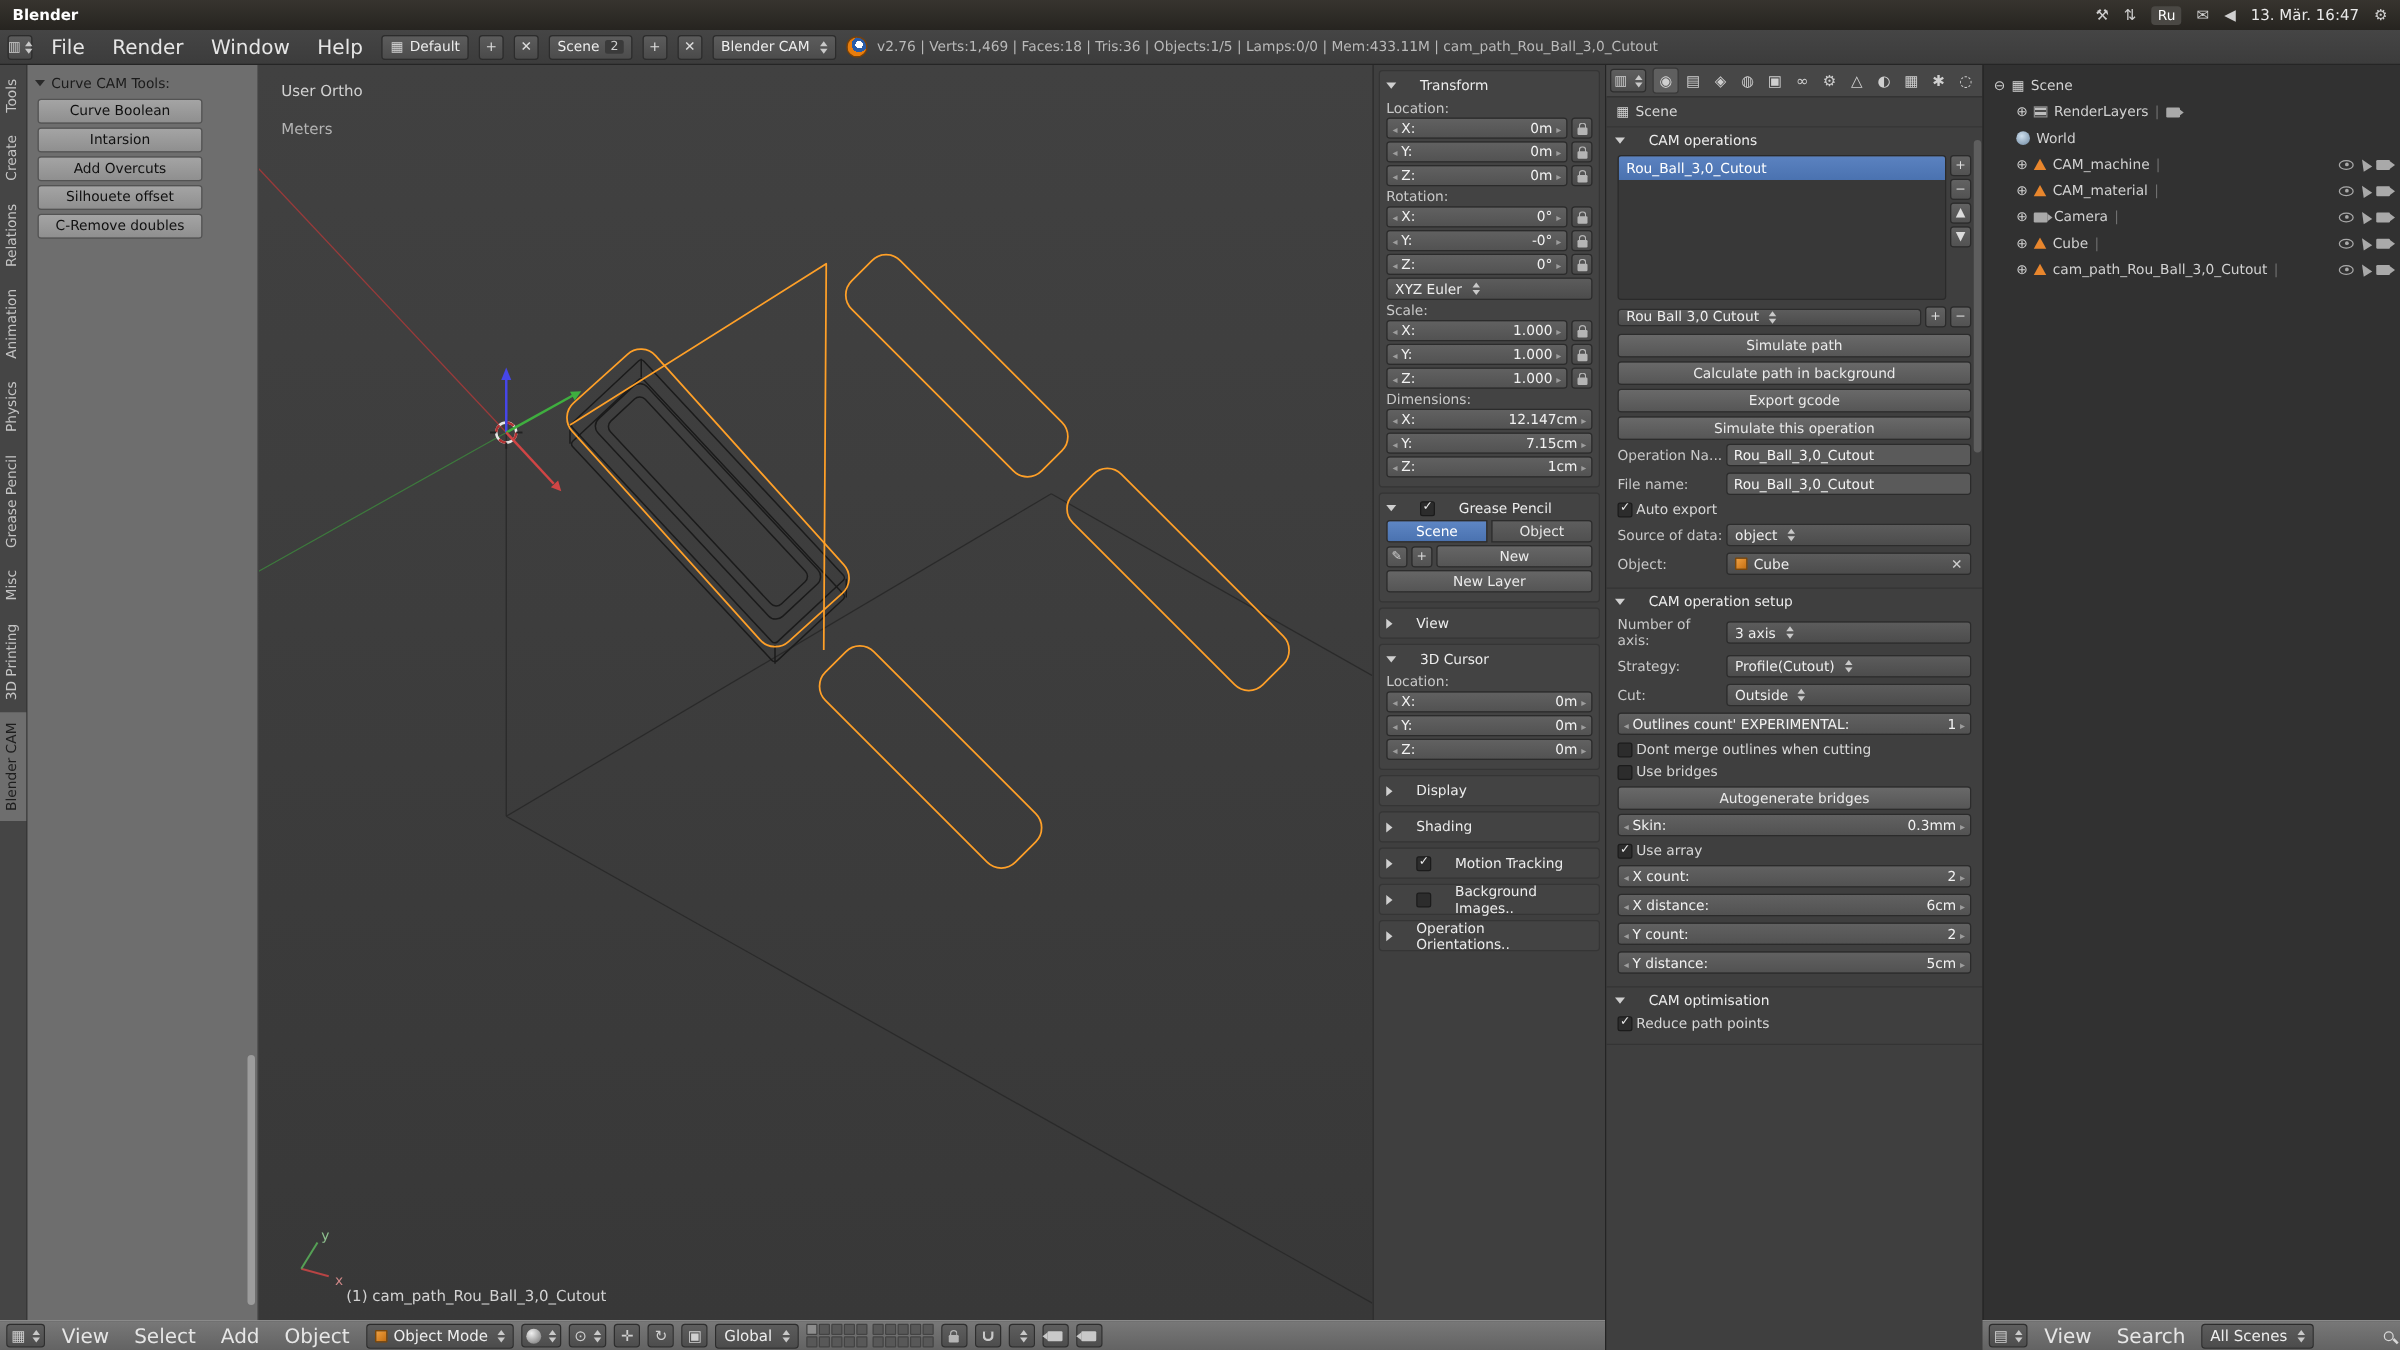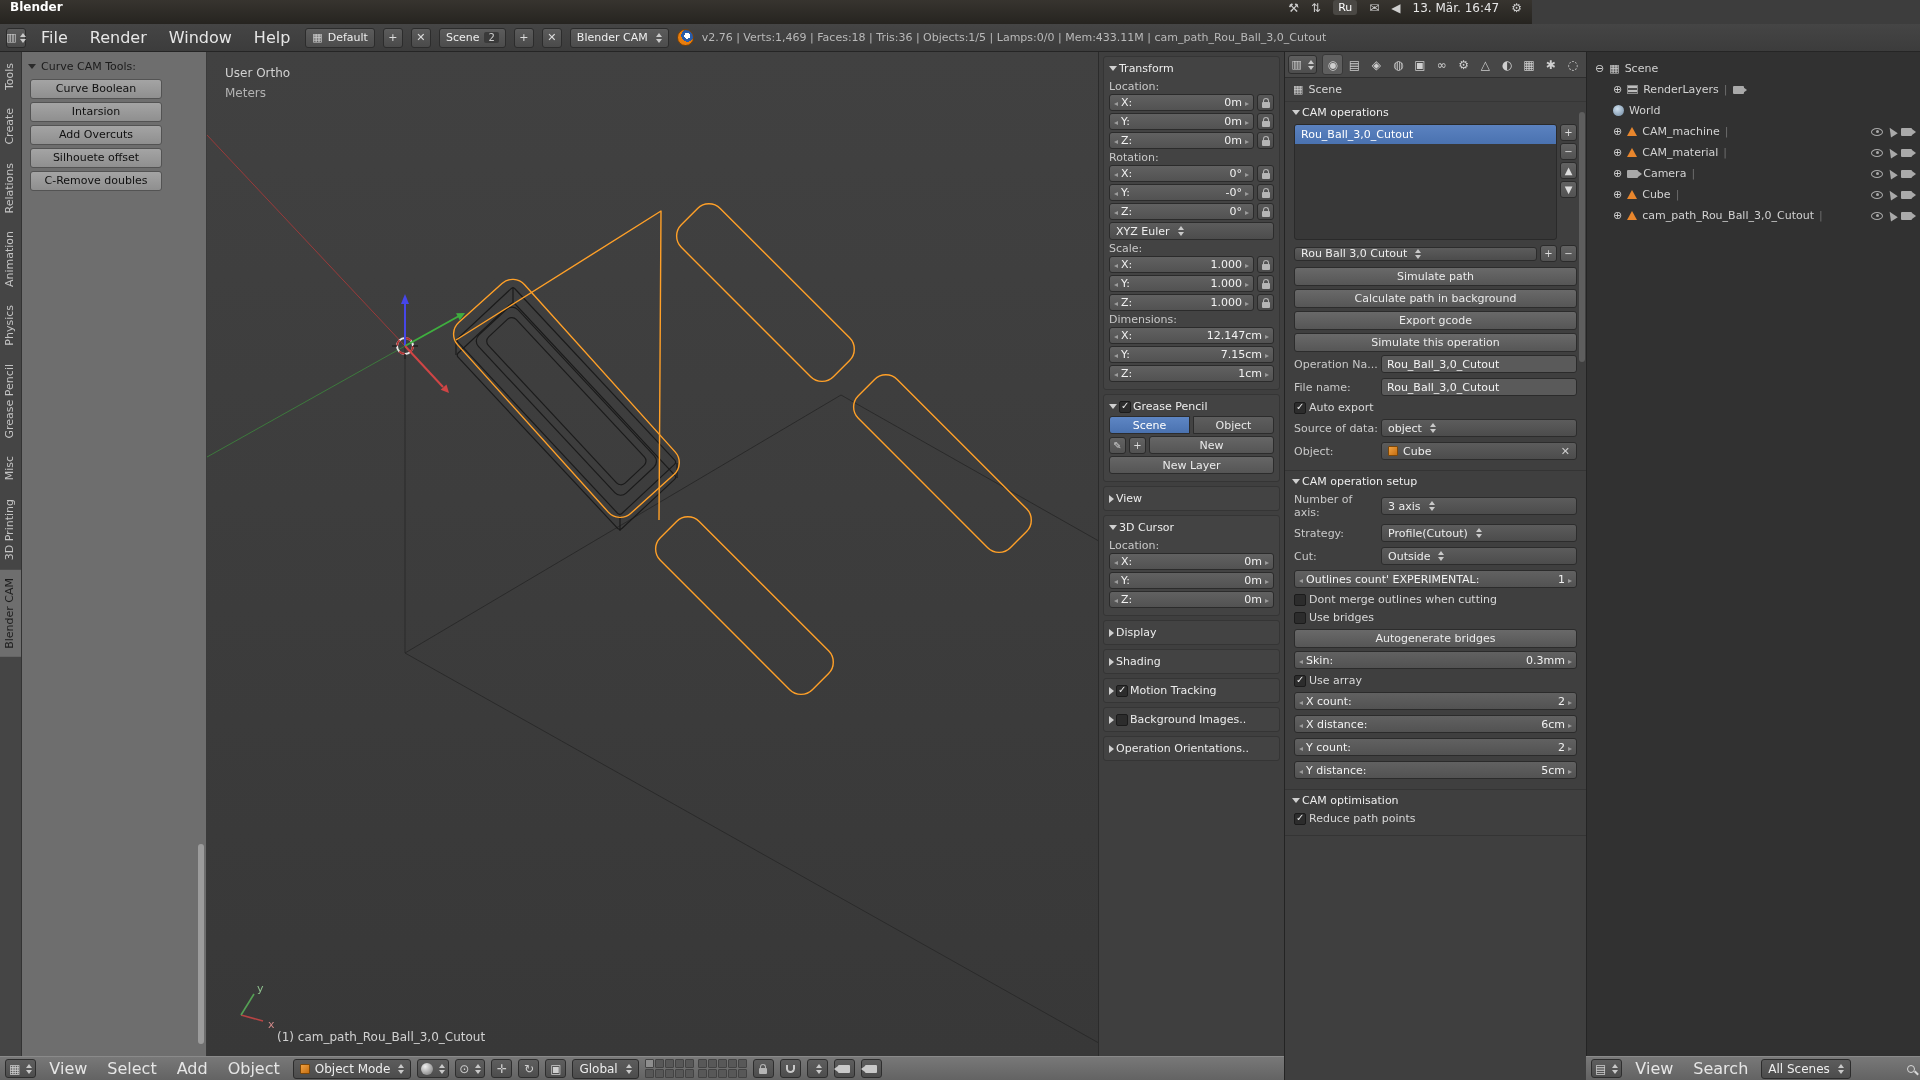--- a/index.html
+++ b/index.html
@@ -1,19 +1,19 @@
 <!DOCTYPE html>
 <html><head>
 <meta charset="utf-8">
 <style>
 *{margin:0;padding:0;box-sizing:border-box}
 html,body{width:1920px;height:1080px;overflow:hidden}
 body{position:relative;background:#3d3d3d;font-family:"DejaVu Sans",sans-serif;font-size:11px;color:#d8d8d8}
 
-#ubuntu-bar{position:absolute;left:0;top:0;width:1532px;height:24px;background:linear-gradient(#37342f,#262420);display:flex;align-items:flex-start;padding:0 10px;gap:10px;z-index:5}
+#ubuntu-bar{position:absolute;left:0;top:0;width:1920px;height:24px;background:linear-gradient(#37342f,#262420);display:flex;align-items:center;padding:0 10px;gap:10px;z-index:5}
 #ubuntu-bar .title{font-weight:bold;color:#fff;font-size:12px}
 #ubuntu-bar .spacer{flex:1}
 #ubuntu-bar .tray{display:flex;align-items:center;gap:12px;color:#e8e8e8;font-size:12px}
 .kbd-badge{background:#4a4844;border-radius:3px;padding:1px 5px;font-size:11px;color:#fff}
 
 #info-header{position:absolute;left:0;top:24px;width:1920px;height:28px;background:linear-gradient(#454545,#3c3c3c);border-bottom:1px solid #252525;display:flex;align-items:center;gap:8px;padding:0 6px}
 .menu{padding:2px 7px;border-radius:3px;color:#e6e6e6;font-size:16px}
 .dd{display:inline-flex;align-items:center;gap:5px;background:linear-gradient(#5c5c5c,#4c4c4c);border:1px solid #2c2c2c;border-radius:3px;height:20px;padding:0 6px;color:#eee;white-space:nowrap}
 .chev{display:flex;flex-direction:column;gap:2px;margin-left:3px}
 .chev::before{content:"";border-left:3px solid transparent;border-right:3px solid transparent;border-bottom:4px solid #c9c9c9}
@@ -33,21 +33,21 @@
 .tri.closed{border:none;border-top:4px solid transparent;border-bottom:4px solid transparent;border-left:5px solid #cfcfcf}
 .shelf-btn{display:block;width:132px;height:20px;margin:3px 2px;background:linear-gradient(#a4a4a4,#8f8f8f);border:1px solid #535353;border-radius:3px;color:#101010;font-size:11px;text-align:center;line-height:18px}
 .shelf-scroll{position:absolute;right:2px;top:792px;width:6px;height:200px;background:#9c9c9c;border-radius:3px}
 #viewport{position:absolute;left:207px;top:52px;width:891px;height:1004px;background:linear-gradient(#414141,#383838);overflow:hidden}
 .vp-label{position:absolute;color:#d2d2d2;font-size:12px}
 .vp-sub{color:#b3b3b3}
 
 #n-panel{position:absolute;left:1098px;top:52px;width:186px;height:1004px;background:#3f3f3f;border-left:1px solid #2b2b2b;padding:4px 4px;overflow:hidden}
 .npanel{background:#434343;border:1px solid #353535;border-radius:3px;margin-bottom:4px;padding:2px 5px 5px}
 .npanel.collapsed{padding-bottom:2px}
-.ph{display:flex;align-items:center;gap:2px;height:19px;color:#ededed;font-size:11px}
+.ph{display:flex;align-items:center;gap:19px;height:19px;color:#ededed;font-size:11px}
 .dots{margin-left:auto;color:#5a5a5a;letter-spacing:1px;font-size:9px}
 .dots::before{content":::: "}
 .lbl{color:#c9c9c9;font-size:11px;margin:2px 0 1px}
 .row{display:flex;align-items:center;gap:3px;margin-bottom:2px}
 .nf{flex:1;display:flex;align-items:center;gap:3px;background:linear-gradient(#616161,#525252);border:1px solid #2b2b2b;border-radius:3px;height:17px;padding:0 4px;color:#f2f2f2;overflow:hidden;white-space:nowrap}
 .nf .val{margin-left:auto}
 .nfa-l::before{content:"◂";color:#9d9d9d;font-size:8px}
 .nfa-r::before{content:"▸";color:#9d9d9d;font-size:8px}
 .lockbtn{display:inline-flex;align-items:center;justify-content:center;width:17px;height:17px;background:linear-gradient(#585858,#4a4a4a);border:1px solid #2b2b2b;border-radius:3px}
 .i-lock{position:relative;width:8px;height:6px;background:#b5b5b5;border-radius:1px;margin-top:4px}
@@ -245,21 +245,21 @@
     </g>
 
     <g>
       <line x1="34" y1="963" x2="56" y2="969" stroke="#b84444" stroke-width="1.6"></line>
       <line x1="34" y1="963" x2="47" y2="942" stroke="#55a055" stroke-width="1.6"></line>
       <text x="61" y="976" fill="#cf8888" font-size="11">x</text>
       <text x="50" y="940" fill="#8fc08f" font-size="11">y</text>
     </g>
   </svg>
   <div class="vp-label" style="left:18px;top:14px">User Ortho</div>
-  <div class="vp-label vp-sub" style="left:18px;top:34px">Meters</div>
+  <div class="vp-label vp-sub" style="left:18px;top:44px">Meters</div>
   <div class="vp-label" style="left:70px;top:978px">(1) cam_path_Rou_Ball_3,0_Cutout</div>
 </div>
 
 <div id="n-panel">
   <div class="npanel">
     <div class="ph">
         <span class="tri light"></span>
         <span>Transform</span>
         <span class="dots"></span>
       </div>

